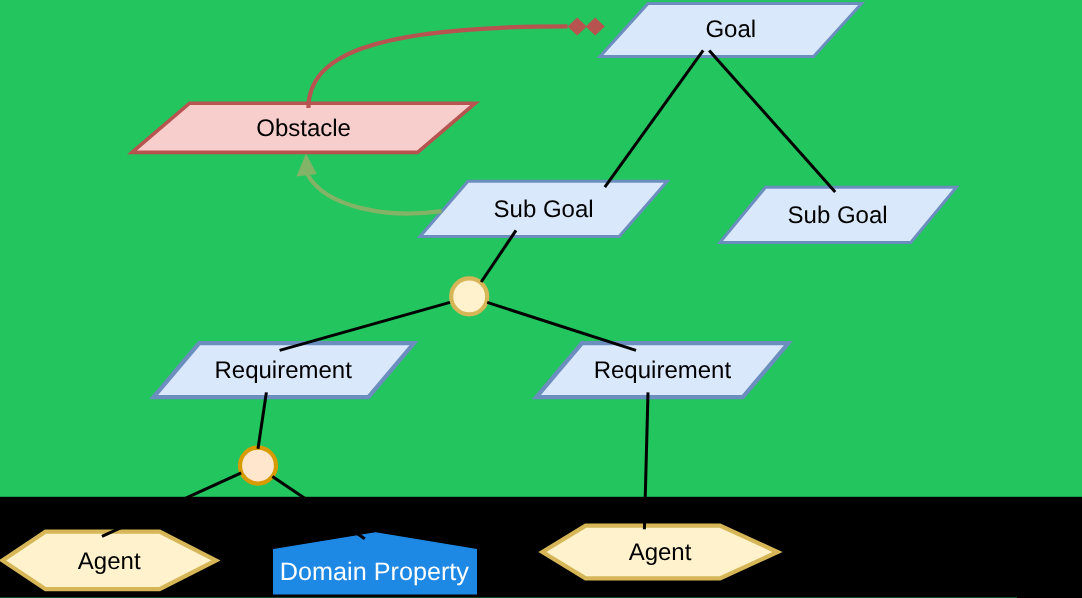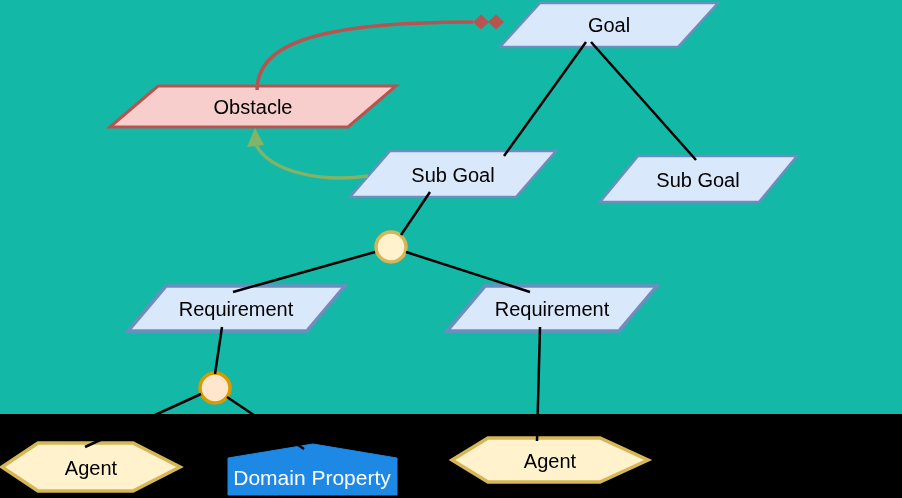--- a/index.html
+++ b/index.html
@@ -1,17 +1,17 @@
 <!DOCTYPE html>
 <html><head>
 <meta charset="utf-8">
 <style>
   html, body { margin: 0; padding: 0; }
   body { background: #000; width: 902px; height: 498px; overflow: hidden; }
-  .canvas { position: relative; width: 902px; height: 414px; background: #14b8a6; }
+  .canvas { position: relative; width: 902px; height: 414px; background: #22c55e; }
   svg { display: block; }
   .lbl {
     font-family: "Liberation Sans", sans-serif;
     font-size: 20px;
     fill: #000000;
     text-anchor: middle;
   }
   .lbl-white {
     font-family: "Liberation Sans", sans-serif;
     font-size: 21px;

